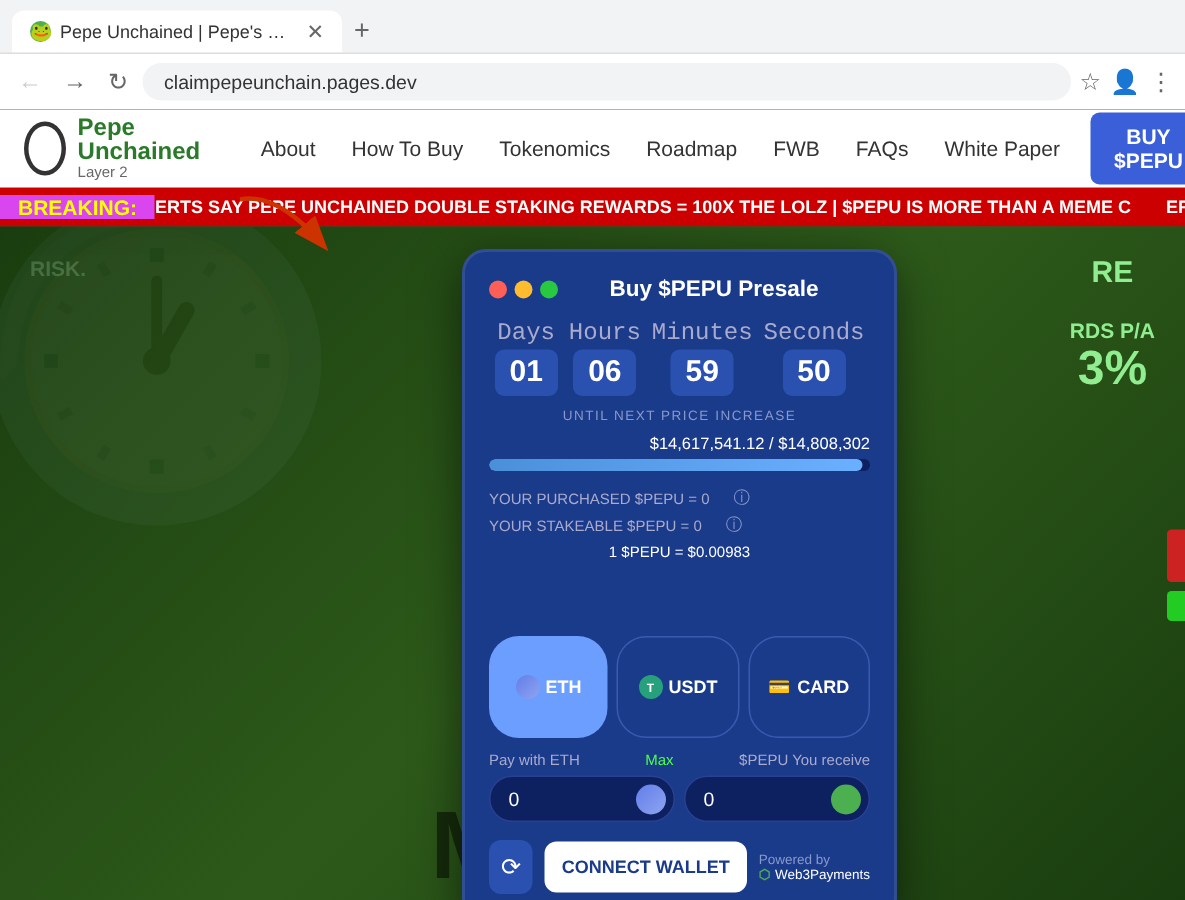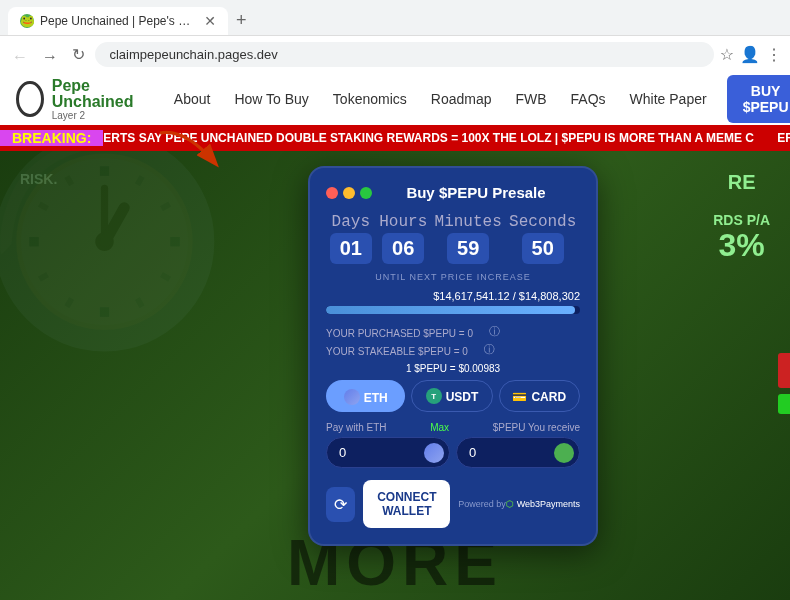--- a/index.html
+++ b/index.html
@@ -63,21 +63,21 @@
     .progress-bar-container { background: #0d2060; border-radius: 10px; height: 8px; margin-bottom: 10px; overflow: hidden; }
     .progress-bar-fill { background: linear-gradient(90deg, #4a90d9, #6ab0ff); height: 100%; border-radius: 10px; width: 98%; }
 
     
     .info-row { color: #aac; font-size: 10px; display: flex; align-items: flex-end; gap: 16px; margin-bottom: 3px; }
     .info-icon { color: #8899cc; cursor: pointer; font-size: 11px; }
     .exchange-rate { color: white; font-size: 10px; text-align: center; margin: 6px 0; }
 
     
     .payment-btns { display: flex; gap: 6px; margin-bottom: 10px; }
-    .pay-btn { flex: 1; padding: 7px 4px; border-radius: 20px; border: none; cursor: pointer; display: flex; align-items: flex-end; justify-content: center; gap: 4px; font-size: 12px; font-weight: bold; }
+    .pay-btn { flex: 1; padding: 25px 4px; border-radius: 20px; border: none; cursor: pointer; display: flex; align-items: center; justify-content: center; gap: 4px; font-size: 12px; font-weight: bold; margin-top: 44px; }
     .pay-btn.eth { background: #6b9eff; color: white; }
     .pay-btn.usdt { background: #1a3a8a; color: white; border: 1px solid #3a5ab0; }
     .pay-btn.card { background: #1a3a8a; color: white; border: 1px solid #3a5ab0; }
 
     
     .input-labels { display: flex; justify-content: space-between; font-size: 10px; color: #aac; margin-bottom: 4px; }
     .max-label { color: #4aff4a; cursor: pointer; }
     .inputs-row { display: flex; gap: 6px; margin-bottom: 12px; }
     .input-group { flex: 1; position: relative; }
     .pay-input { width: 100%; background: #0d2060; border: 1px solid #2a4090; border-radius: 20px; color: white; padding: 7px 32px 7px 12px; font-size: 13px; outline: none; }
@@ -283,21 +283,21 @@
             </div>
           </div>
         </div>
 
         <div class="wallet-section">
           <button class="wallet-icon-btn">⟳</button>
           <button class="connect-wallet-btn">
             <span>CONNECT
 WALLET</span>
           </button>
-          <div style="display:flex; flex-direction:row; align-items:flex-start;">
+          <div style="display:flex; flex-direction:column; align-items:flex-start;">
             <span class="powered-by">Powered by</span>
             <div class="w3p-text">
               <span class="w3p-logo">⬡</span>
               <span>Web3Payments</span>
             </div>
           </div>
         </div>
       </div>
     </div>
   </div>

